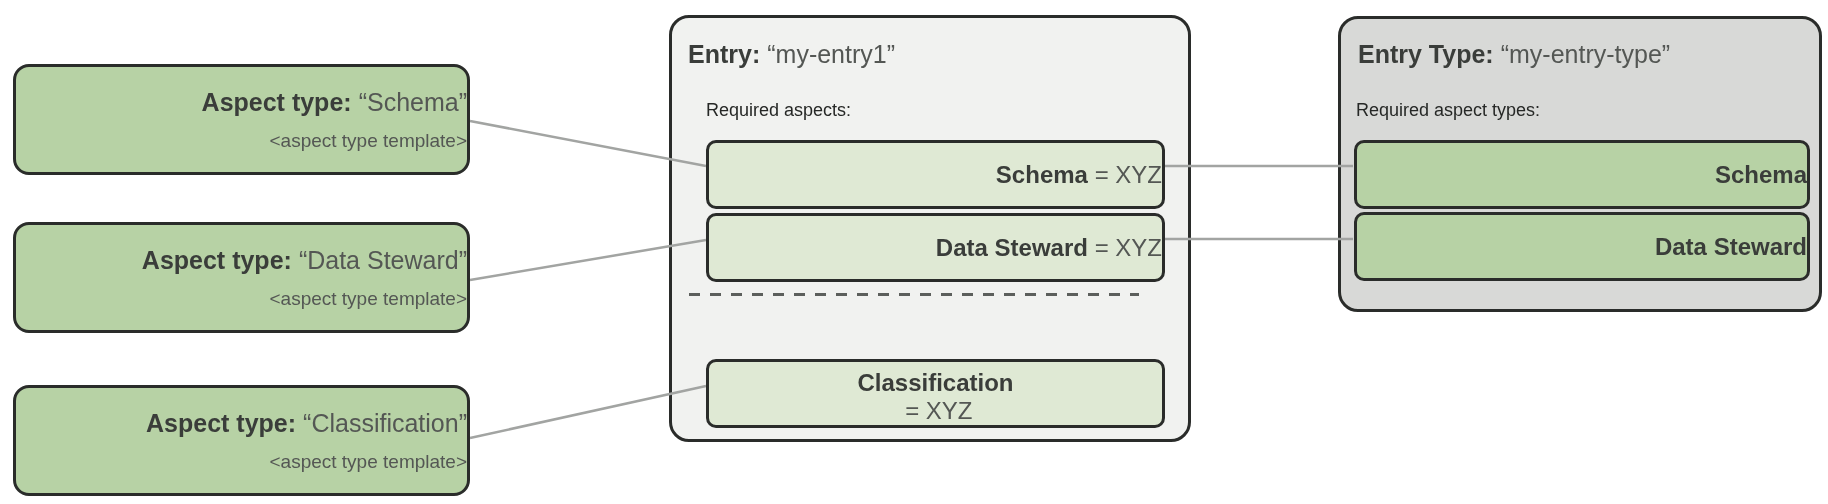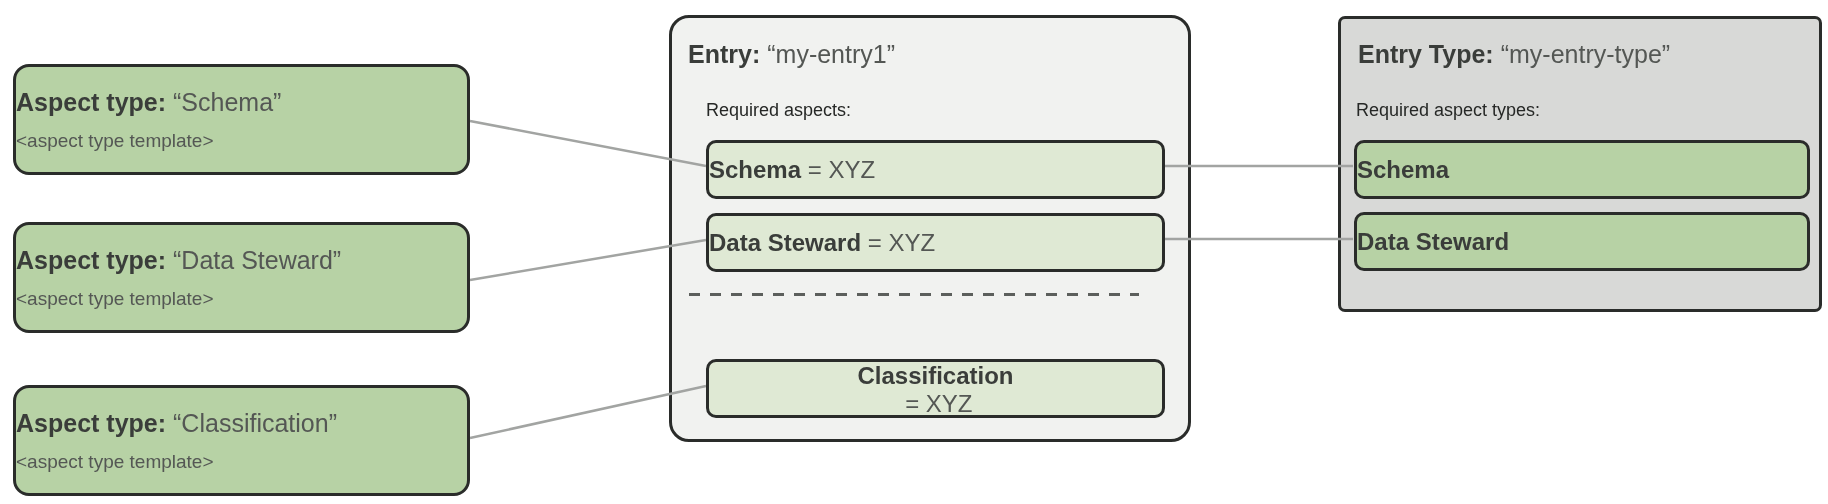--- a/index.html
+++ b/index.html
@@ -17,52 +17,52 @@
   svg.connectors {
     position:absolute; left:0; top:0; width:1828px; height:504px; z-index:1;
   }
   svg.connectors line { stroke:var(--connector); stroke-width:2.5; }
 
   
   .aspect-box {
     position:absolute; left:13px; width:457px; height:111px; z-index:2;
     background:var(--aspect_green); border:3px solid var(--box_border);
     border-radius:16px; display:flex; flex-direction:column;
-    align-items:flex-start; justify-content:center; gap:13px;
+    align-items:flex-end; justify-content:center; gap:13px;
     font-size:25px; color:var(--text_bold);
   }
   .aspect-box .line1 { white-space:nowrap; }
   .bold-label { font-weight:700; color:var(--text_bold); }
   .value { font-weight:400; color:var(--text_value); margin-left:.28em; }
   .template-line { color:var(--text_value); font-size:19px; }
 
   
   .entry-container {
     position:absolute; left:669px; top:15px; width:522px; height:427px;
     background:var(--entry_bg); border:3px solid var(--box_border);
     border-radius:20px;
   }
   .entry-type-container {
     position:absolute; left:1338px; top:16px; width:484px; height:296px;
     background:var(--entry_type_bg); border:3px solid var(--box_border);
-    border-radius:7px;
+    border-radius:20px;
   }
   .container-title {
     position:absolute; z-index:2; font-size:25px; white-space:nowrap;
   }
   .section-label {
     position:absolute; z-index:2; font-size:18px; color:var(--text_label);
     white-space:nowrap;
   }
 
   
   .inner-box {
-    position:absolute; z-index:2; height:59px;
+    position:absolute; z-index:2; height:69px;
     border:3px solid var(--box_border); border-radius:10px;
-    display:flex; align-items:center; justify-content:flex-start;
+    display:flex; align-items:center; justify-content:flex-end;
     font-size:24px; white-space:nowrap;
   }
   .inner-box.light { background:var(--aspect_green_light); }
   .inner-box.green { background:var(--aspect_green); }
   .inner-box .bold-label { font-weight:700; }
 
   .dashed-divider {
     position:absolute; z-index:2; left:17px; top:275px; width:450px; height:3px;
     background:repeating-linear-gradient(90deg, var(--dash) 0 11px, transparent 11px 21px);
   }

